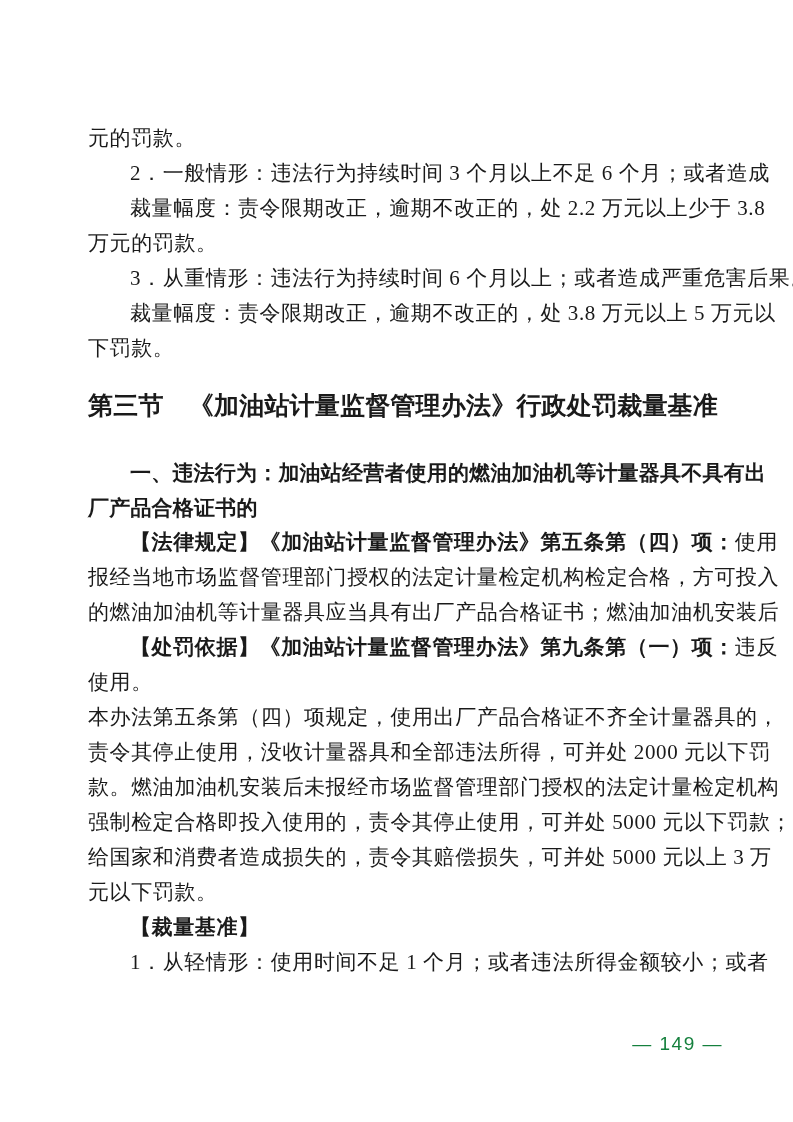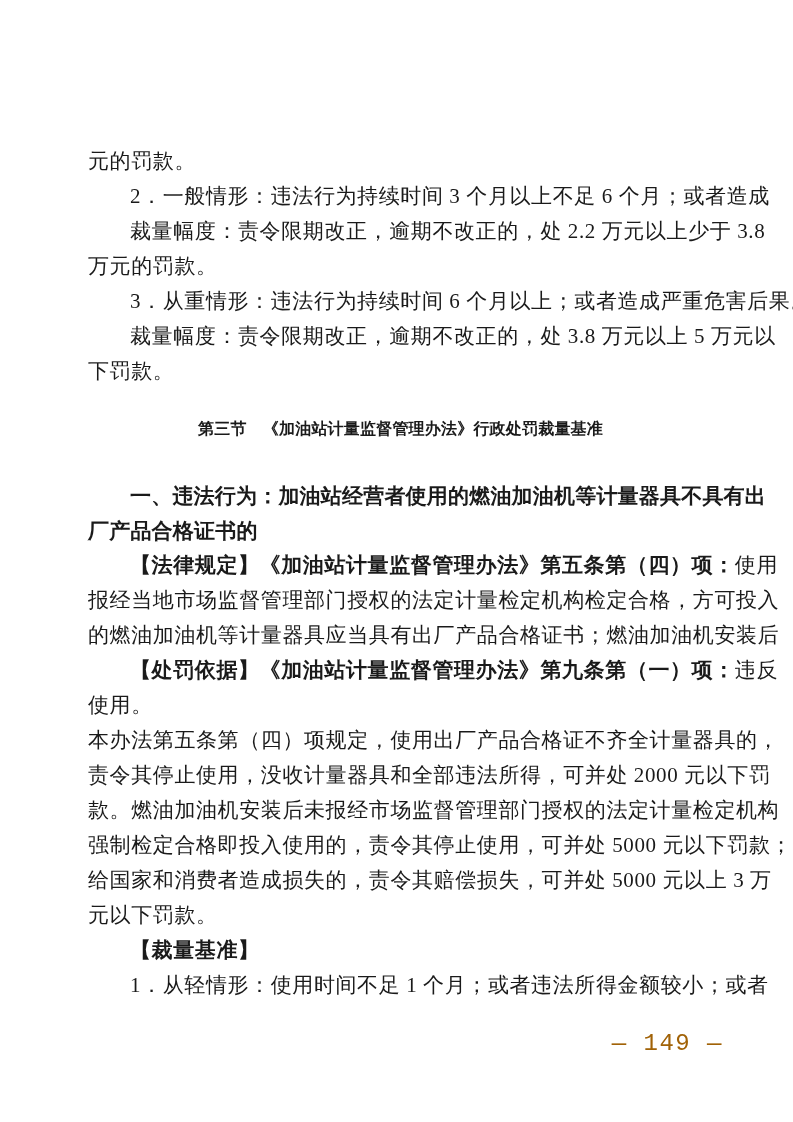--- a/index.html
+++ b/index.html
@@ -13,21 +13,21 @@
     height: 1122px;
     margin: 0 auto;
     background: #ffffff;
     color: #1a1a1a;
     font-family: "Liberation Serif", "DejaVu Serif", serif;
     overflow: hidden;
   }
   .textblock {
     position: absolute;
     left: 88px;
-    top: 144px;
+    top: 121px;
     width: 625px;
   }
   .ln {
     margin: 0;
     height: 35px;
     line-height: 35px;
     font-size: 21px;
     letter-spacing: 0.6px;
     white-space: nowrap;
   }
@@ -36,34 +36,34 @@
   .hei {
     font-weight: bold;
     font-family: "Liberation Sans", "DejaVu Sans", sans-serif;
     letter-spacing: 0.2px;
   }
   .ln b { font-weight: bold; }
   .heading {
     margin: 22px 0 32px 0;
     height: 35px;
     line-height: 35px;
-    font-size: 16px;
+    font-size: 25px;
     text-align: center;
     text-indent: 0;
   }
   .footer {
     position: absolute;
     top: 1030px;
     right: 70px;
     height: 28px;
     line-height: 28px;
-    font-size: 24px;
+    font-size: 19px;
     letter-spacing: 1.5px;
-    color: #a16207;
-    font-family: Liberation Mono, monospace;
+    color: #15803d;
+    font-family: Liberation Sans, sans-serif;
   }
 </style>
 </head>
 <body>
 
 <div class="page">
   <div class="textblock">
 
     <p class="ln">元的罚款。</p>
     <p class="ln indent">2．一般情形：违法行为持续时间 3 个月以上不足 6 个月；或者造成</p>

